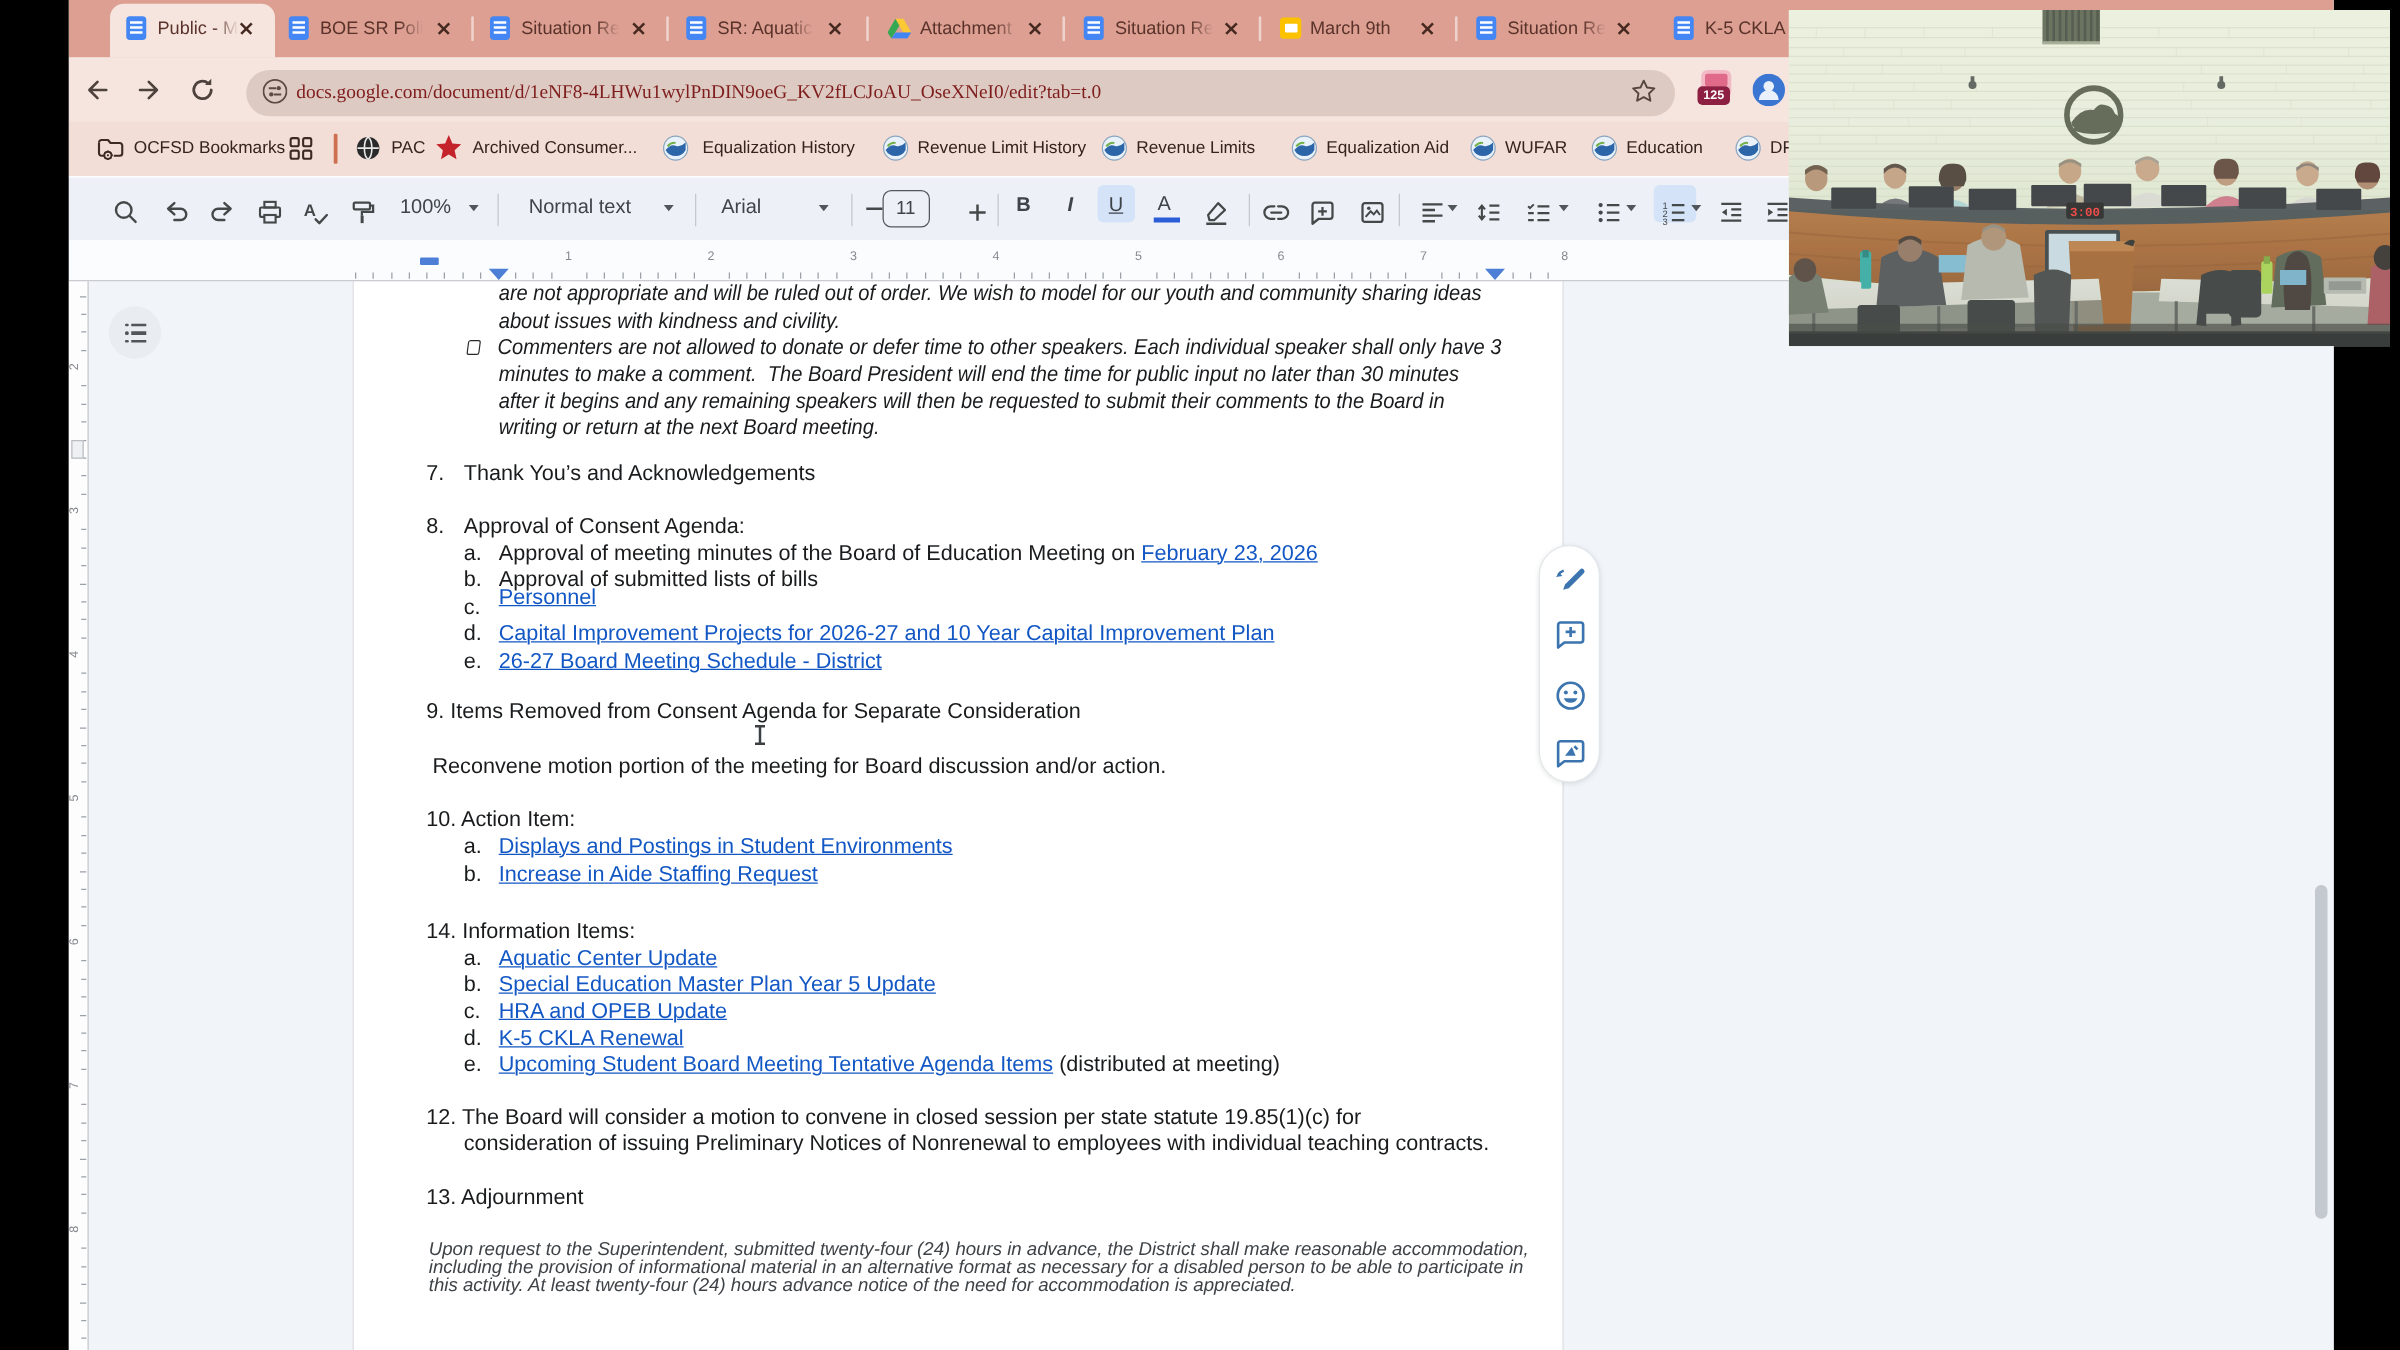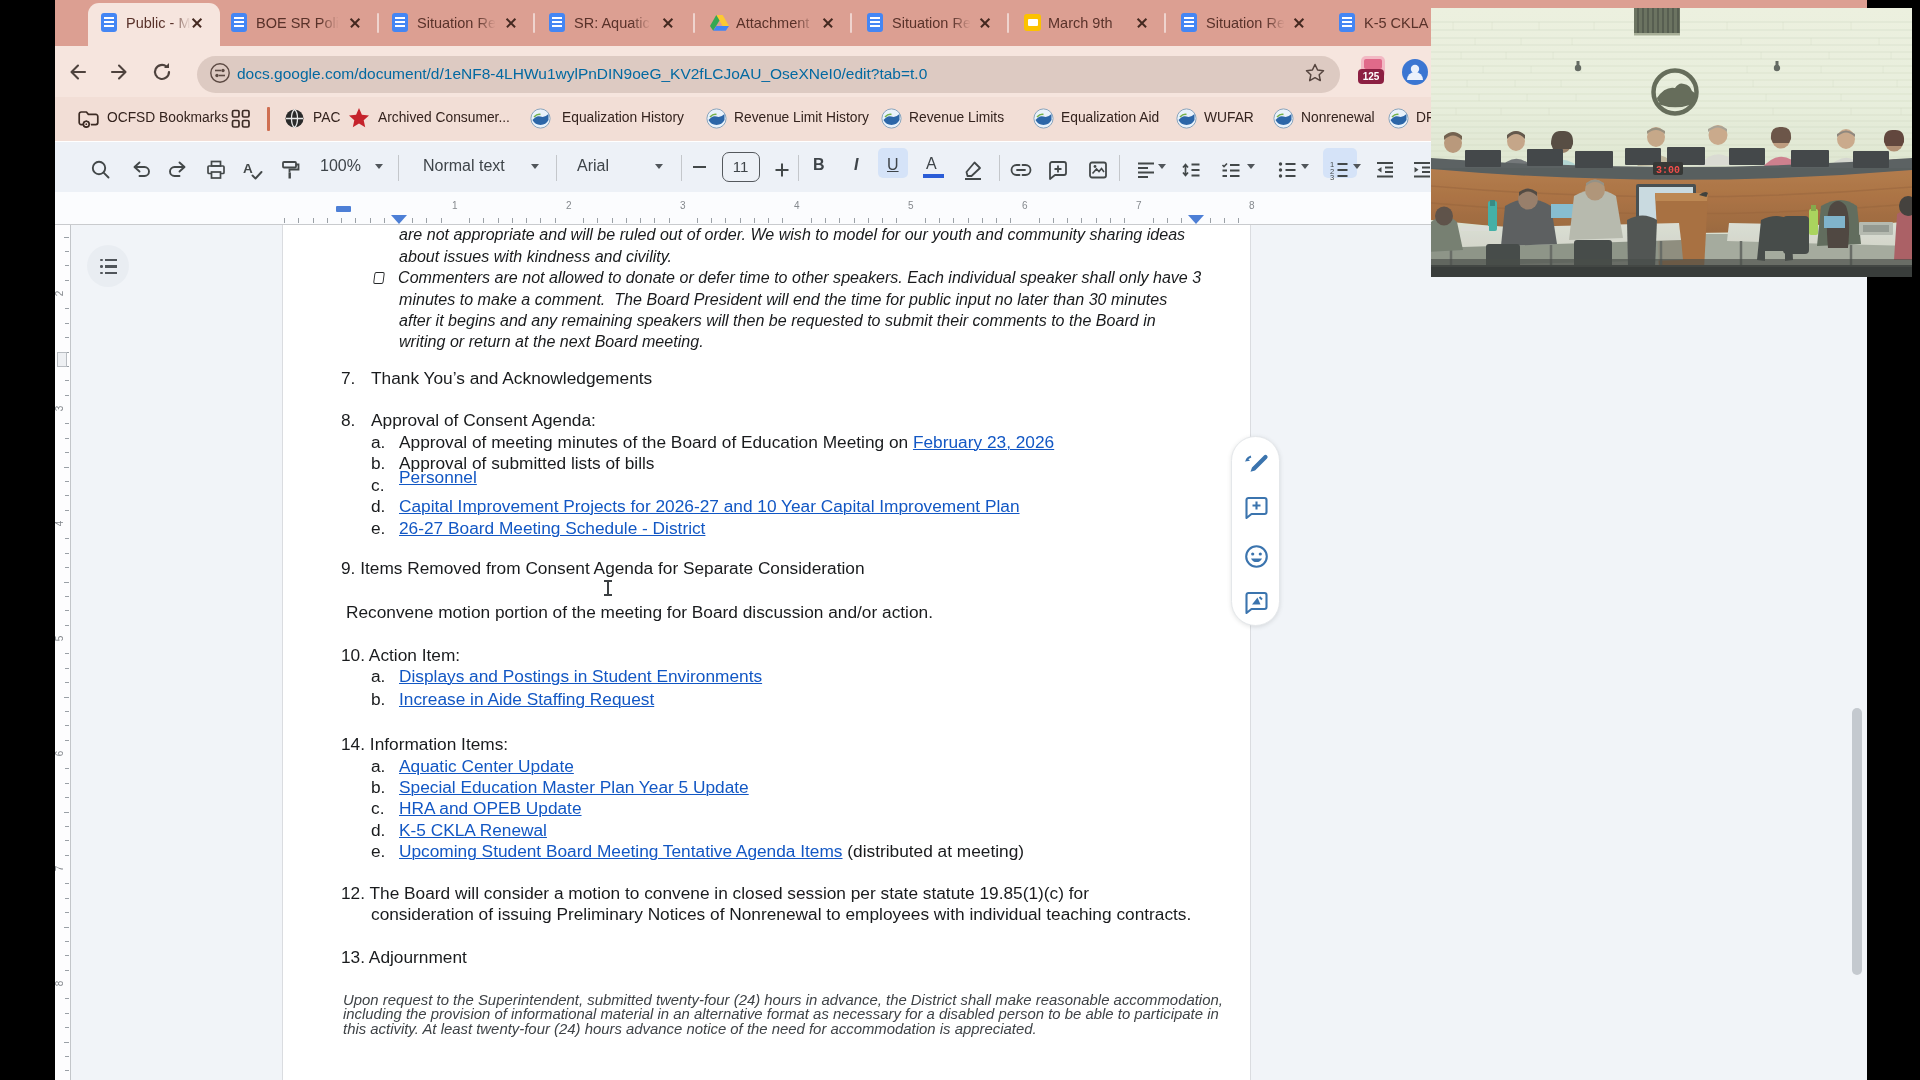--- a/index.html
+++ b/index.html
@@ -23,21 +23,21 @@
   .fade.fa { background:linear-gradient(90deg, rgba(246,229,222,0), #f6e5de 85%); }
   .dicon { position:absolute; top:13px; width:16px; height:19px; background:#4486f4; border-radius:3px; }
   .dicon i { position:absolute; left:3px; width:10px; height:1.7px; background:#fff; }
   .sicon { position:absolute; top:14px; width:17px; height:17px; background:#fcc200; border-radius:3px; }
   .sicon:after { content:""; position:absolute; left:3.5px; top:5px; width:10px; height:7px; background:#fff; border-radius:1px; }
   #activetab { position:absolute; left:33px; top:3px; width:132px; height:43px; background:#f6e5de;
      border-radius:11px 11px 0 0; }
   
   #addrrow { position:absolute; left:0; top:46px; width:1812px; height:51px; background:#f6e5de; }
   #urlpill { position:absolute; left:142px; top:10px; width:1143px; height:37px; background:#ddcac2; border-radius:18.5px; }
-  #urltext { position:absolute; left:40px; top:8.5px; font-size:15.5px; color:#0369a1; letter-spacing:0px; white-space:nowrap; }
+  #urltext { position:absolute; left:40px; top:8.5px; font-size:15.5px; color:#7f1d1d; letter-spacing:0px; white-space:nowrap;font-family:Liberation Serif, serif; }
   
   #bmbar { position:absolute; left:0; top:97px; width:1812px; height:44px; background:#f2ded6; }
   .bmtxt { position:absolute; top:13px; font-size:13.8px; color:#34231e; white-space:nowrap; }
   
   #dtb { position:absolute; left:0; top:141px; width:1812px; height:51px; background:#edf1f7; border-top:1px solid #fff; }
   .ttext { position:absolute; top:15px; font-size:16px; color:#3e4449; }
   .tdiv { position:absolute; top:13px; width:1px; height:26px; background:#c4c7cb; }
   .caret { position:absolute; width:0; height:0; border-left:4.5px solid transparent; border-right:4.5px solid transparent;
      border-top:5px solid #51565b; top:22px; }
   .selbox { position:absolute; top:6px; width:30px; height:30px; background:#d5e3f8; border-radius:5px; }
@@ -244,21 +244,21 @@
       <circle cx="10.5" cy="10.5" r="9.6" fill="#e9f2fb" stroke="#8aa5bd" stroke-width="1"></circle>
       <path d="M2.5 12 q4-5 8-3.5 t8-2.5 l0 6 a9 9 0 0 1 -16 0 Z" fill="#2c66a8"></path>
       <path d="M4 9 q3.5-3.5 6.5-2.5" fill="none" stroke="#74b04a" stroke-width="1.6"></path>
     </svg>
     <div class="bmtxt" style="left:1149px">WUFAR</div>
     <svg class="abs" style="left:1218px;top:11px" width="21" height="21" viewBox="0 0 21 21">
       <circle cx="10.5" cy="10.5" r="9.6" fill="#e9f2fb" stroke="#8aa5bd" stroke-width="1"></circle>
       <path d="M2.5 12 q4-5 8-3.5 t8-2.5 l0 6 a9 9 0 0 1 -16 0 Z" fill="#2c66a8"></path>
       <path d="M4 9 q3.5-3.5 6.5-2.5" fill="none" stroke="#74b04a" stroke-width="1.6"></path>
     </svg>
-    <div class="bmtxt" style="left:1246px">Nonrenewal</div>
+    <div class="bmtxt" style="left:1246px">Education</div>
     <svg class="abs" style="left:1333px;top:11px" width="21" height="21" viewBox="0 0 21 21">
       <circle cx="10.5" cy="10.5" r="9.6" fill="#e9f2fb" stroke="#8aa5bd" stroke-width="1"></circle>
       <path d="M2.5 12 q4-5 8-3.5 t8-2.5 l0 6 a9 9 0 0 1 -16 0 Z" fill="#2c66a8"></path>
       <path d="M4 9 q3.5-3.5 6.5-2.5" fill="none" stroke="#74b04a" stroke-width="1.6"></path>
     </svg>
     <div class="bmtxt" style="left:1361px">DPI Sc</div>
   </div>
 
   <div id="dtb">
     <svg class="abs" style="left:35px;top:17px" width="22" height="22" viewBox="0 0 22 22">
@@ -290,21 +290,21 @@
     <div class="ttext" style="left:265px">100%</div>
     <div class="caret" style="left:320px"></div>
     <div class="tdiv" style="left:343px"></div>
     <div class="ttext" style="left:368px">Normal text</div>
     <div class="caret" style="left:476px"></div>
     <div class="tdiv" style="left:501px"></div>
     <div class="ttext" style="left:522px">Arial</div>
     <div class="caret" style="left:600px"></div>
     <div class="tdiv" style="left:626px"></div>
     <div class="abs" style="left:638px;top:24px;width:13px;height:2px;background:#434849;"></div>
-    <div class="abs" style="left:667px;top:10px;width:38px;height:30px;border:1.5px solid #54585d;border-radius:7px;">
+    <div class="abs" style="left:651px;top:10px;width:38px;height:30px;border:1.5px solid #54585d;border-radius:7px;">
       <div style="position:absolute;left:0;top:5px;width:35px;text-align:center;font-size:15px;color:#3e4449;">11</div>
     </div>
     <svg class="abs" style="left:716px;top:17px" width="22" height="22" viewBox="0 0 22 22">
       <path d="M11 4.5 V17.5 M4.5 11 H17.5" stroke="#434849" stroke-width="2"></path>
     </svg>
     <div class="tdiv" style="left:743px"></div>
     <div class="ttext" style="left:758px;font-weight:bold;font-size:16px;top:14px">B</div>
     <div class="ttext" style="left:799px;font-style:italic;font-size:16px;top:14px;font-weight:bold;">I</div>
     <div class="selbox" style="left:823px"></div>
     <div class="ttext" style="left:832px;font-size:16px;top:14px;text-decoration:underline;">U</div>

